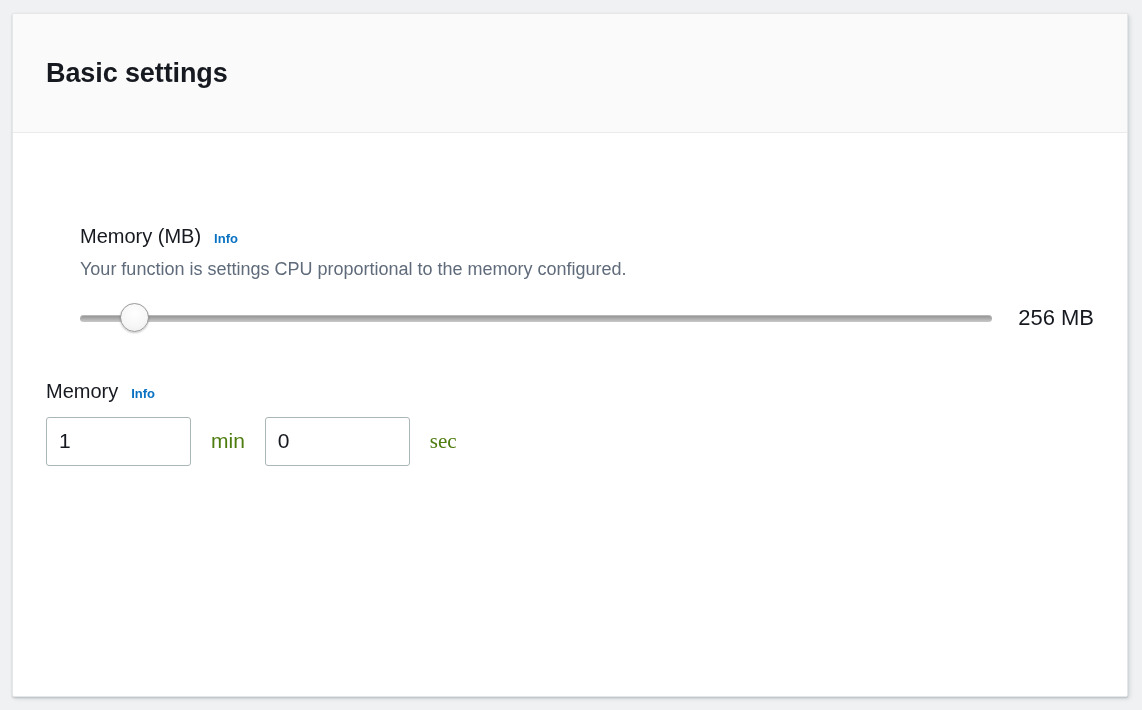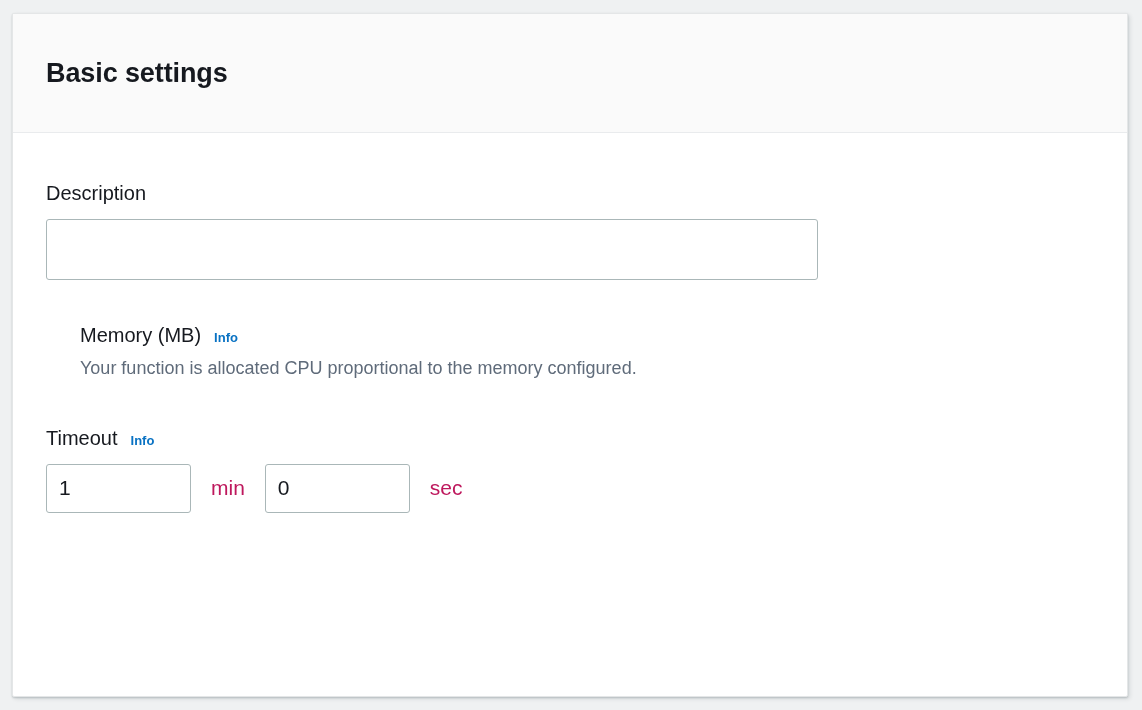--- a/index.html
+++ b/index.html
@@ -146,55 +146,56 @@
     align-items: center;
     margin-top: 14px;
   }
   .timeout-input {
     margin-top: 0;
     width: 145px;
     height: 49px;
   }
   .unit-label {
     font-size: 21px;
-    color: #be185d;
+    color: #4d7c0f;
     margin: 0 20px;
   }
-  .unit-label.last { margin-right: 0; }
+  .unit-label.last { margin-right: 0; font-family: Liberation Serif, serif; }
 </style>
 </head>
 <body>
 
 <div class="card">
 
   <div class="card-header">
     <div class="card-title">Basic settings</div>
   </div>
 
   <div class="card-body">
 
-    <div class="field">
-      <div class="field-label">
-        <span>Description</span>
-      </div>
-      <input id="description-input" class="text-input" type="text" value="" style="">
-    </div>
 
     <div class="field memory-section">
       <div class="field-label">
         <span>Memory (MB)</span>
         <a class="info-link">Info</a>
       </div>
-      <div class="field-hint">Your function is allocated CPU proportional to the memory configured.</div>
-
+      <div class="field-hint">Your function is settings CPU proportional to the memory configured.</div>
+
+      <div class="slider-row">
+        <div class="slider-wrap">
+          <div class="slider-track"></div>
+          <div class="slider-thumb" id="memory-slider-thumb" style="left: 6%;"></div>
+        </div>
+        <div class="slider-value">256 MB</div>
+      </div>
     </div>
 
     <div class="field timeout-section">
       <div class="field-label">
-        <span>Timeout</span>
+        <span>Memory</span>
         <a class="info-link">Info</a>
       </div>
 
       <div class="timeout-row">
         <input class="text-input timeout-input" type="text" value="1" style="">
         <span class="unit-label">min</span>
         <input class="text-input timeout-input" type="text" value="0" style="">
         <span class="unit-label last">sec</span>
       </div>
     </div>

